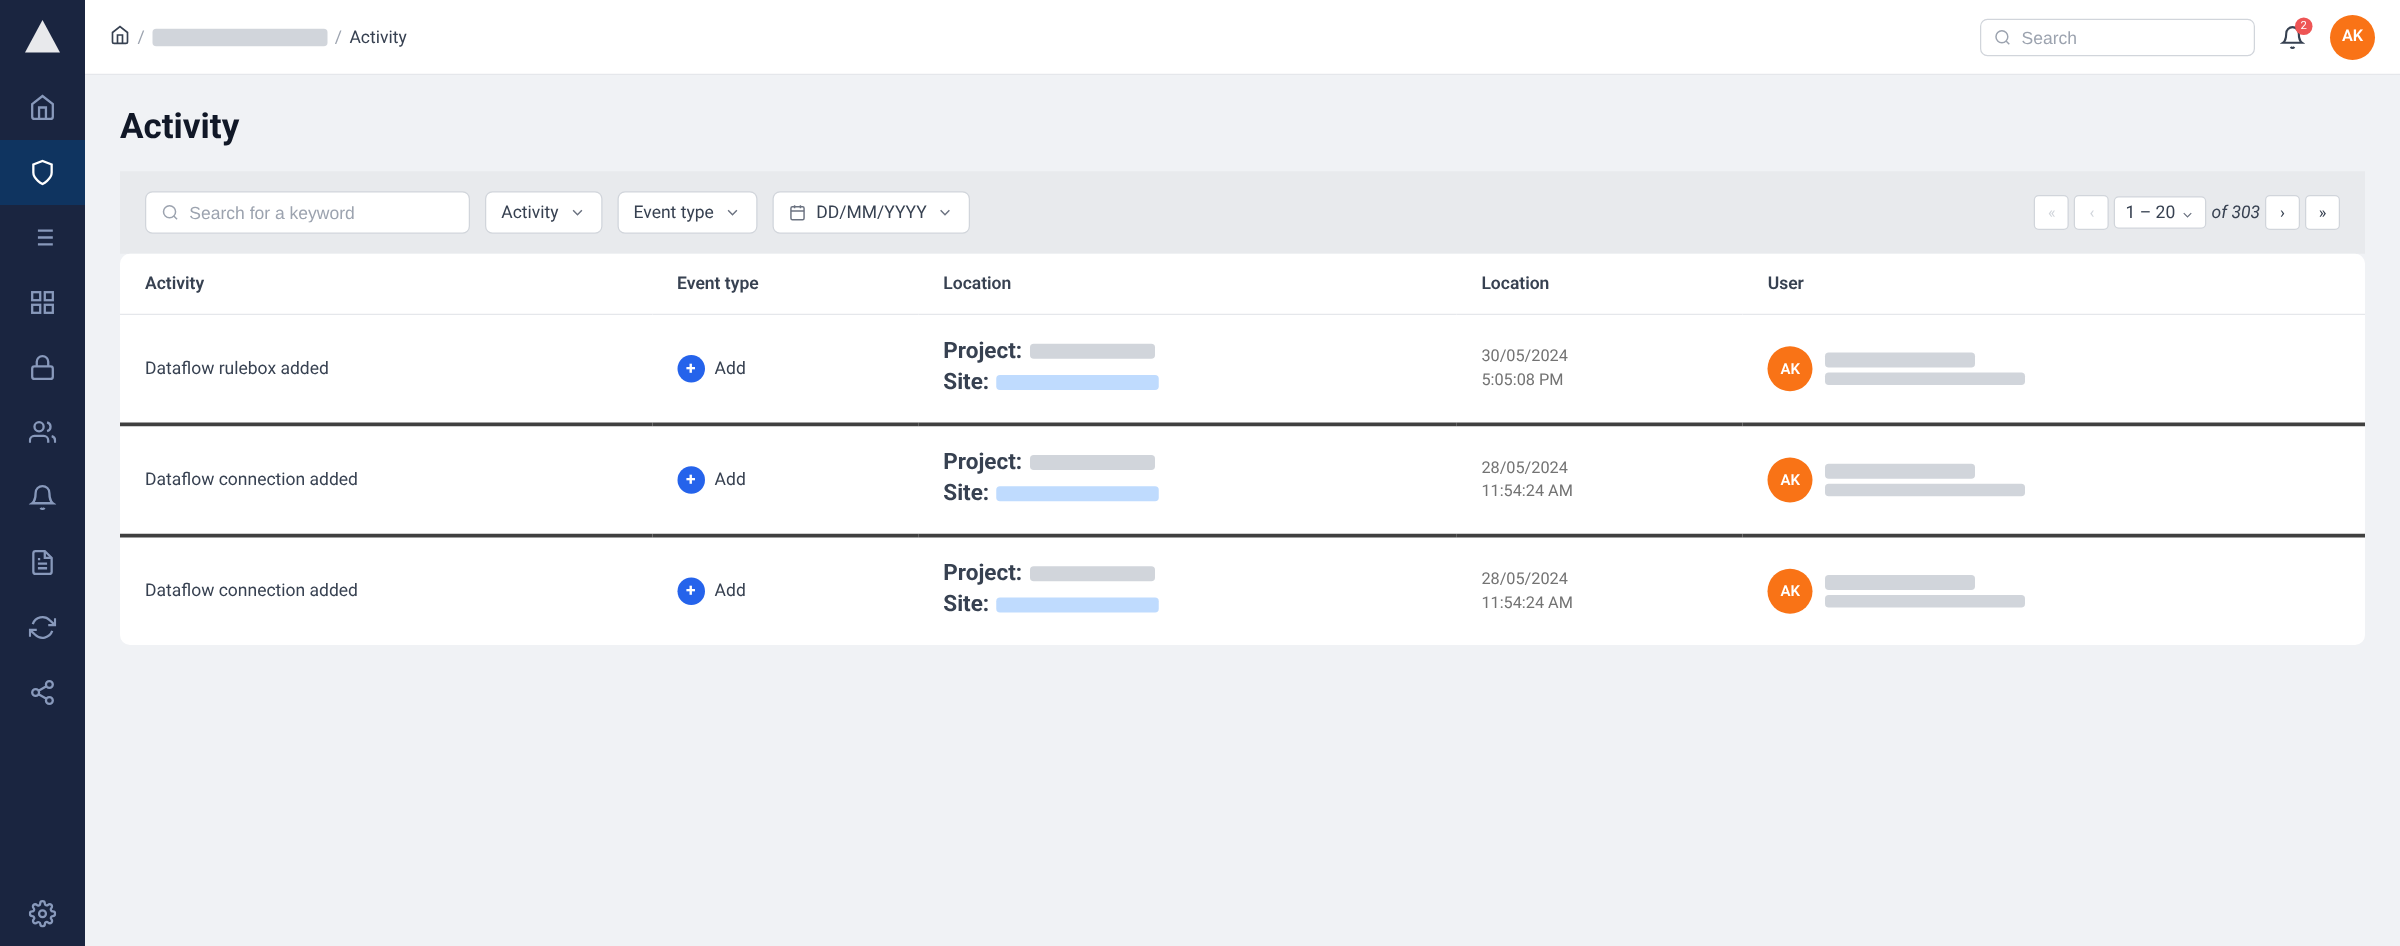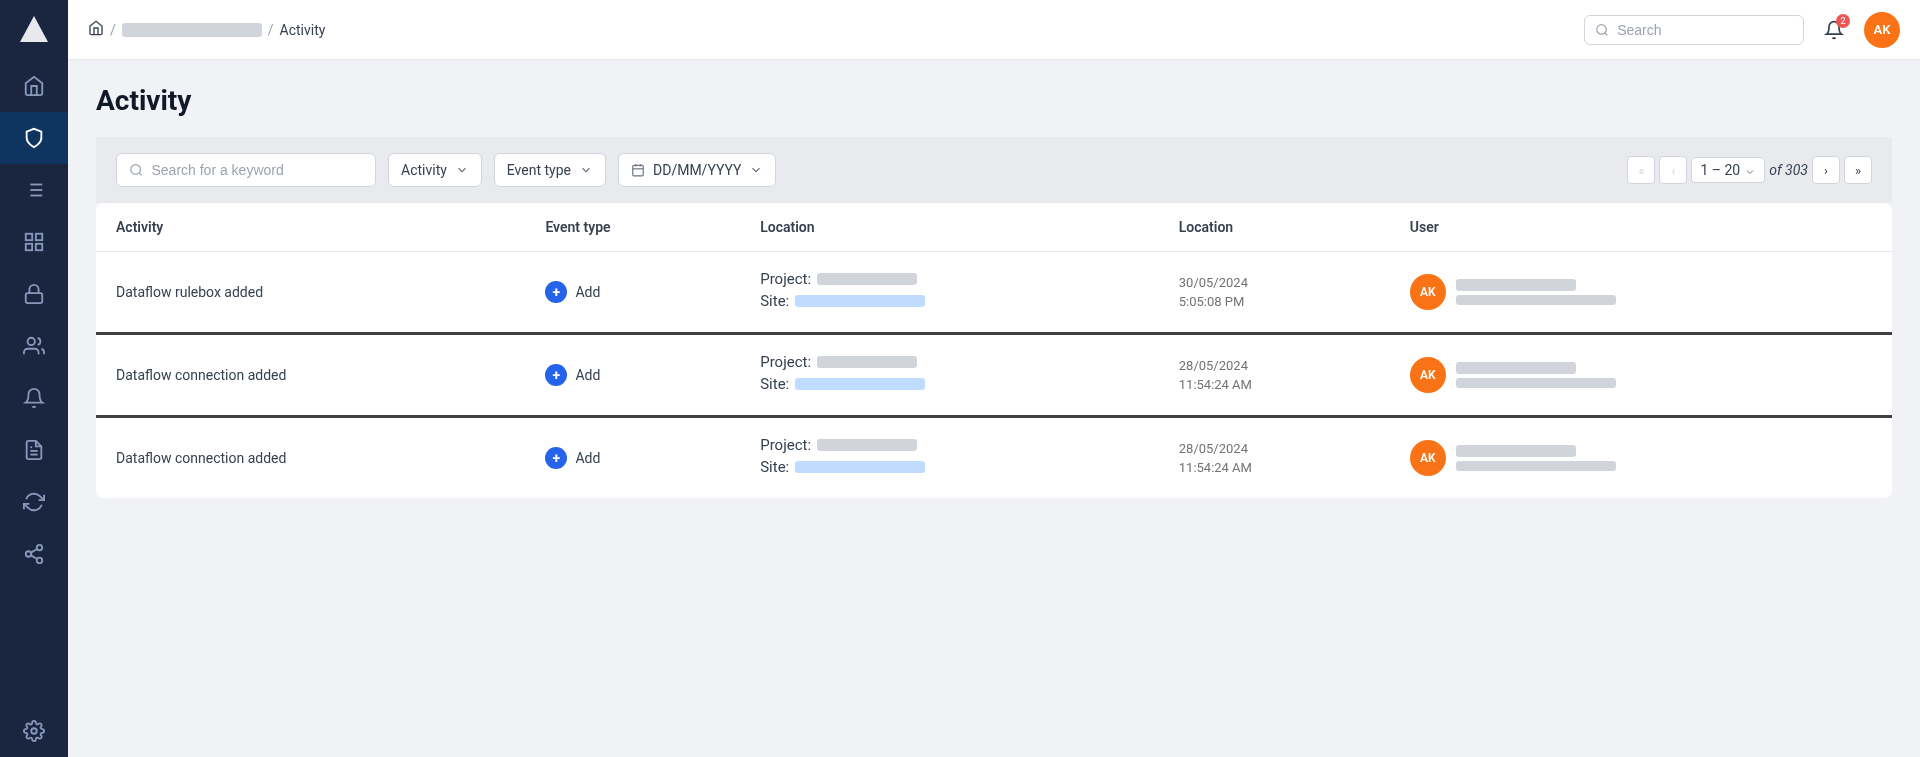--- a/index.html
+++ b/index.html
@@ -300,21 +300,21 @@
       background: #2563eb;
       border-radius: 50%;
       display: flex;
       align-items: center;
       justify-content: center;
       color: #fff;
       font-size: 14px;
       font-weight: 700;
       flex-shrink: 0;
     }
-    .location-cell .label { font-weight: 400; font-size: 15px; }
+    .location-cell .label { font-weight: 700; font-size: 18px; }
     .location-cell .blurred {
       display: inline-block;
       background: #d1d5db;
       border-radius: 3px;
       height: 12px;
       width: 100px;
     }
     .location-cell .blurred-link {
       display: inline-block;
       background: #bfdbfe;

